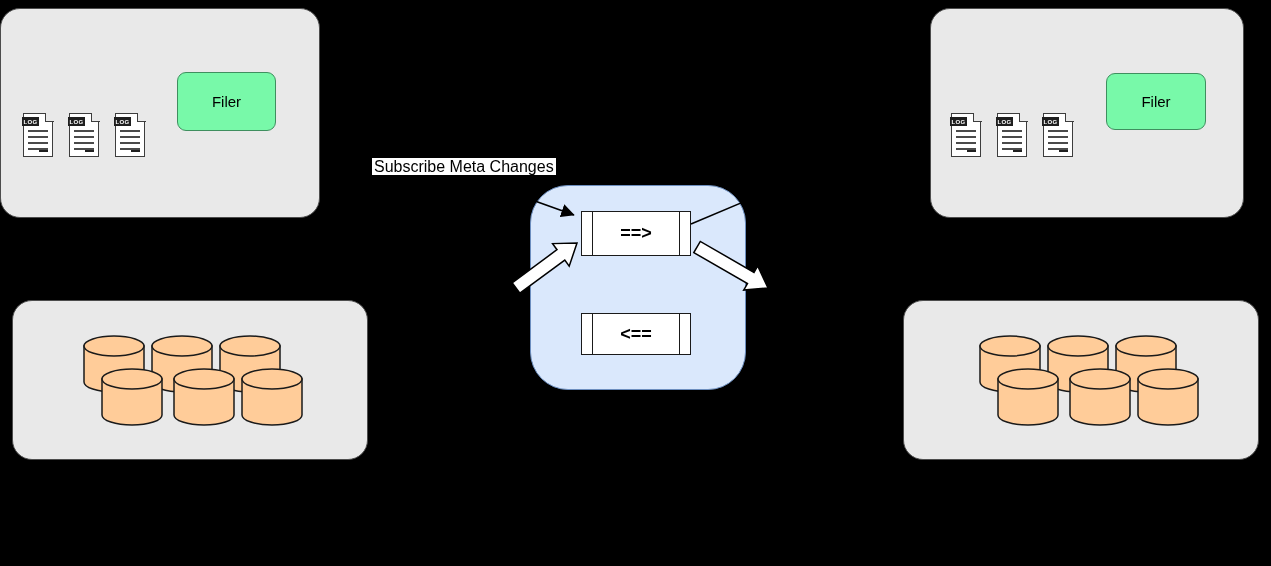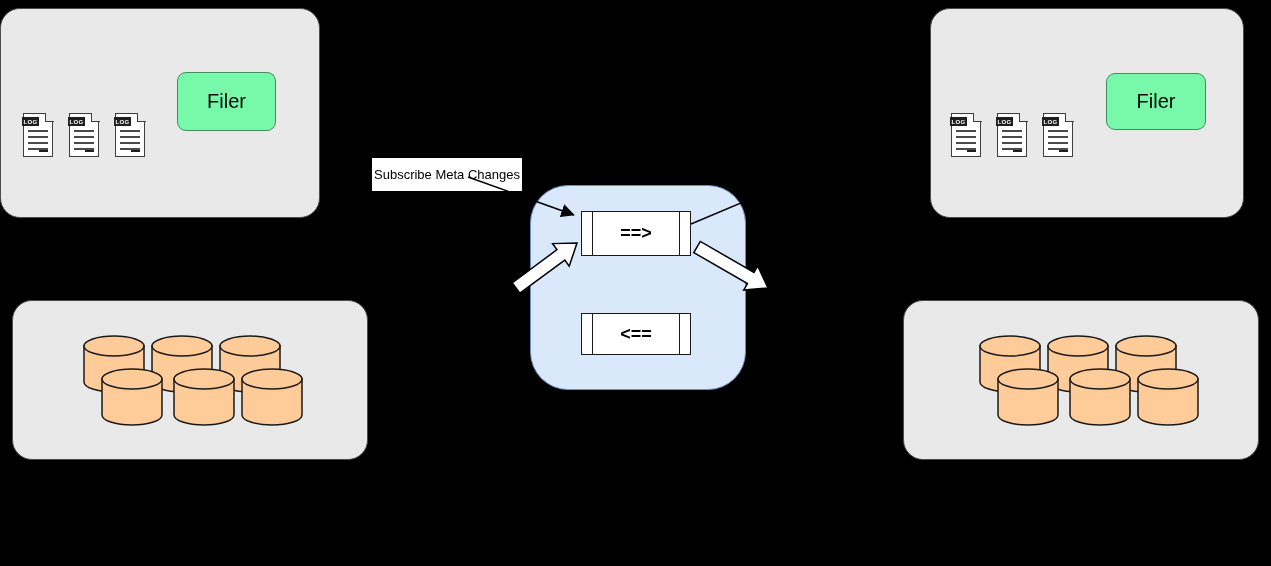--- a/index.html
+++ b/index.html
@@ -15,21 +15,21 @@
     background:var(--container-fill,#ebebeb);
     border:1px solid var(--container-border,#4d4d4d);
     border-radius:20px;
   }
   .filer {
     position:absolute;
     background:var(--filer-fill,#7dffad);
     border:1px solid var(--filer-border,#3f8f5f);
     border-radius:9px;
     display:flex; align-items:center; justify-content:center;
-    font-size:20px; color:#000;
+    font-size:15px; color:#000;
   }
   .doc {
     position:absolute; width:30px; height:44px;
     background:var(--doc-fill,#fff);
     border:1.5px solid var(--doc-border,#3d3d3d);
   }
   .doc .fold {
     position:absolute; top:-1.5px; right:-1.5px; width:9px; height:9px;
     background:var(--container-fill,#ebebeb);
     border-left:1.5px solid var(--doc-border,#3d3d3d);
@@ -58,21 +58,21 @@
   }
   .queue .strip { width:11px; border-right:1.5px solid var(--queue-border,#1a1a1a); }
   .queue .strip.right { border-right:none; border-left:1.5px solid var(--queue-border,#1a1a1a); }
   .queue .qlabel {
     flex:1; display:flex; align-items:center; justify-content:center;
     font-weight:bold; font-size:18px; color:#000;
   }
   .subscribe {
     position:absolute; left:372px; top:158px;
     background:var(--label-bg,#fff); color:var(--label-text,#000);
-    font-size:13px; line-height:17px; padding:8px 2px;
+    font-size:16px; line-height:17px; padding:0 2px;
     white-space:nowrap;
   }
   .overlay { position:absolute; left:0; top:0; pointer-events:none; }
   .db-svg { position:absolute; left:0; top:0; }
 </style>
 </head>
 <body>
 
 <div class="canvas">
 

